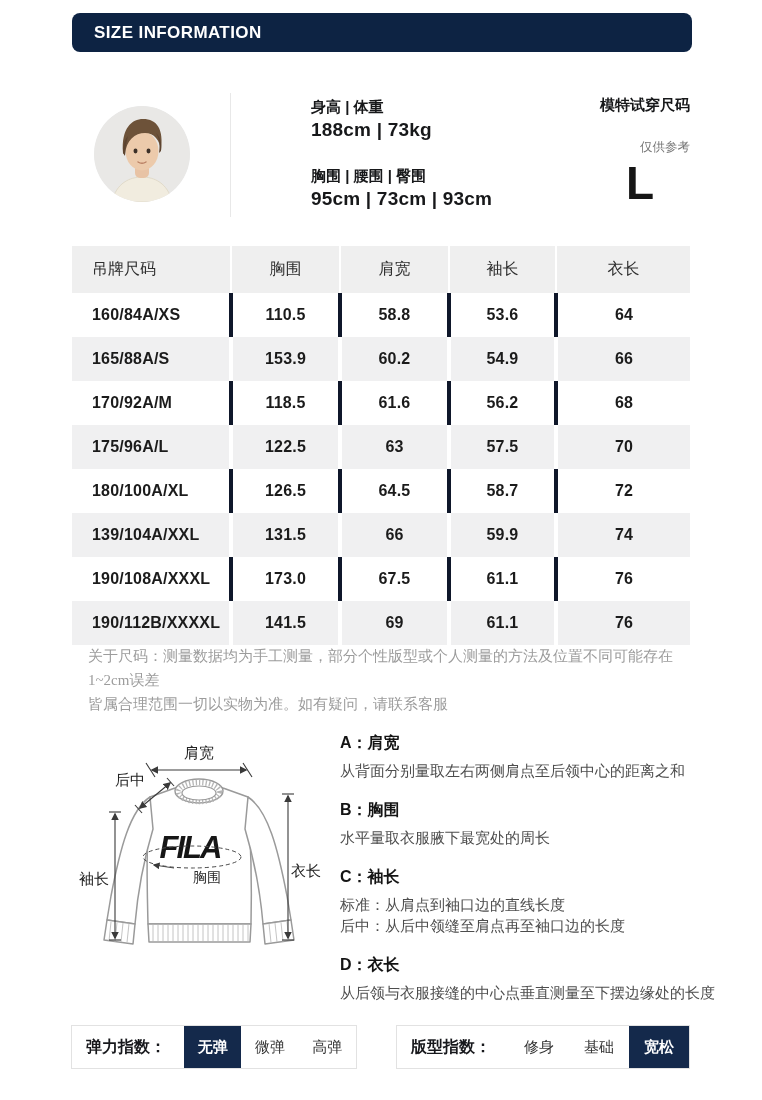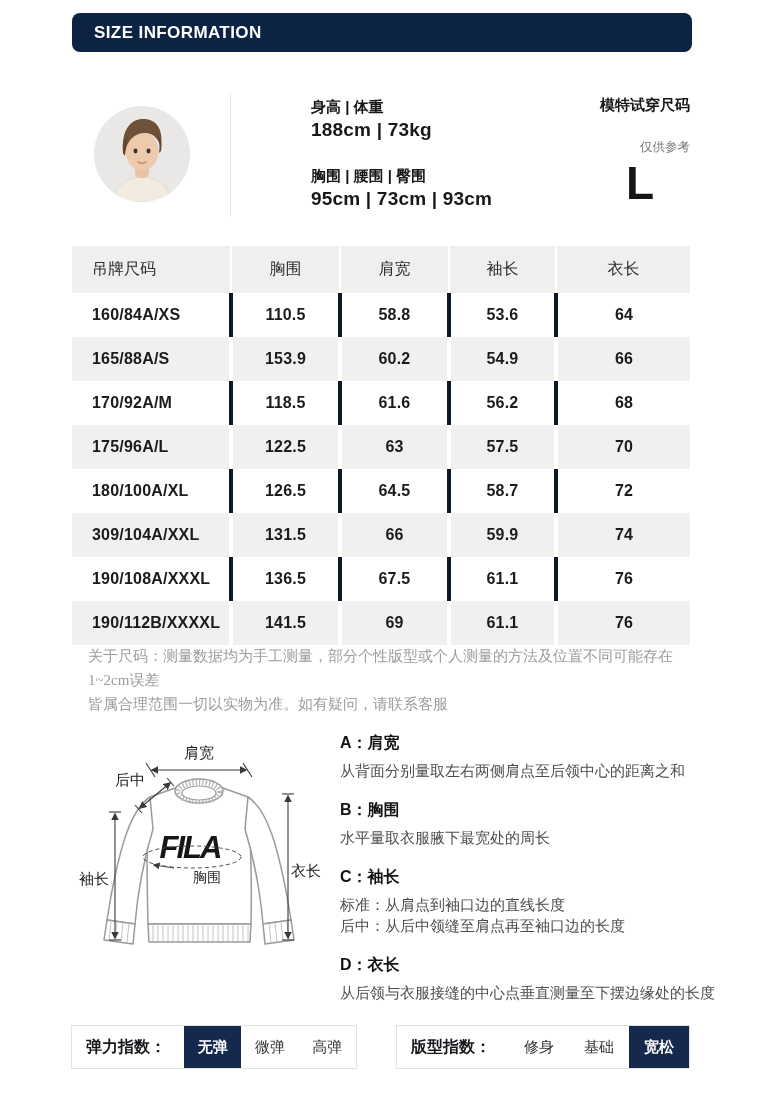--- a/index.html
+++ b/index.html
@@ -133,29 +133,29 @@
           <td>70</td>
         </tr>
         <tr>
           <td>180/100A/XL</td>
           <td>126.5</td>
           <td>64.5</td>
           <td>58.7</td>
           <td>72</td>
         </tr>
         <tr class="alt">
-          <td>309/104A/XXL</td>
+          <td>139/104A/XXL</td>
           <td>131.5</td>
           <td>66</td>
           <td>59.9</td>
           <td>74</td>
         </tr>
         <tr>
           <td>190/108A/XXXL</td>
-          <td>136.5</td>
+          <td>173.0</td>
           <td>67.5</td>
           <td>61.1</td>
           <td>76</td>
         </tr>
         <tr class="alt">
           <td>190/112B/XXXXL</td>
           <td>141.5</td>
           <td>69</td>
           <td>61.1</td>
           <td>76</td>

